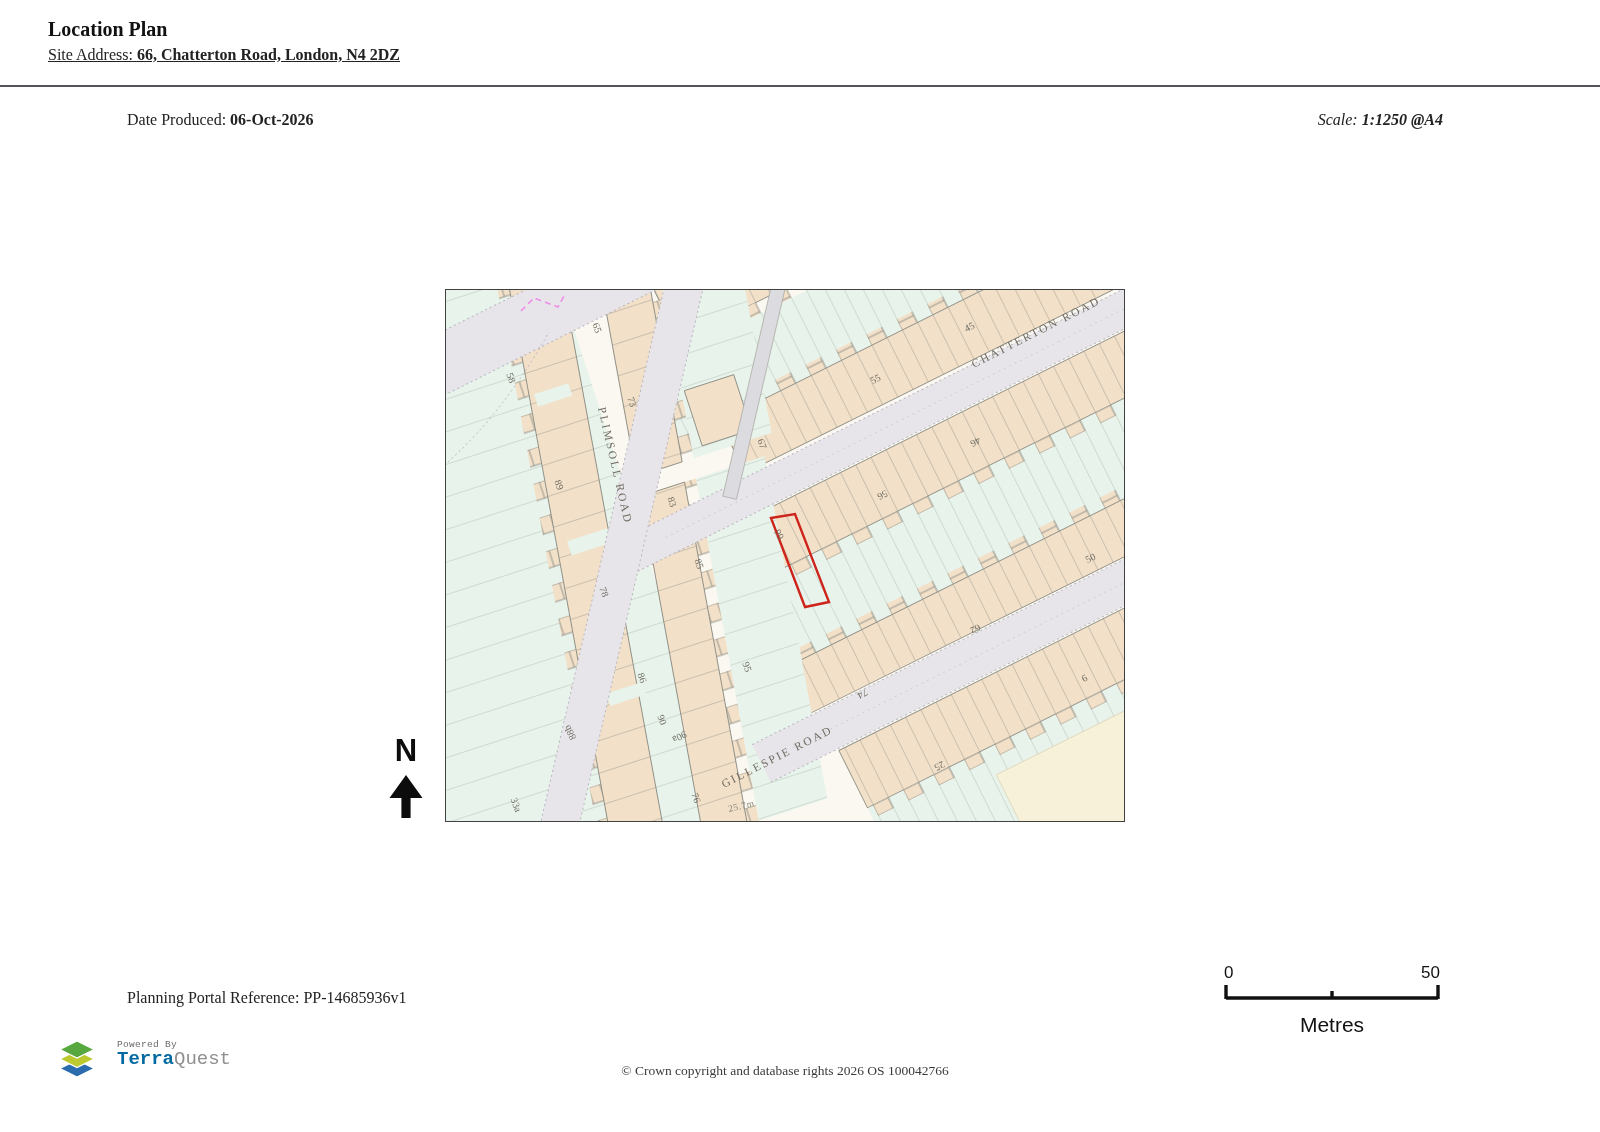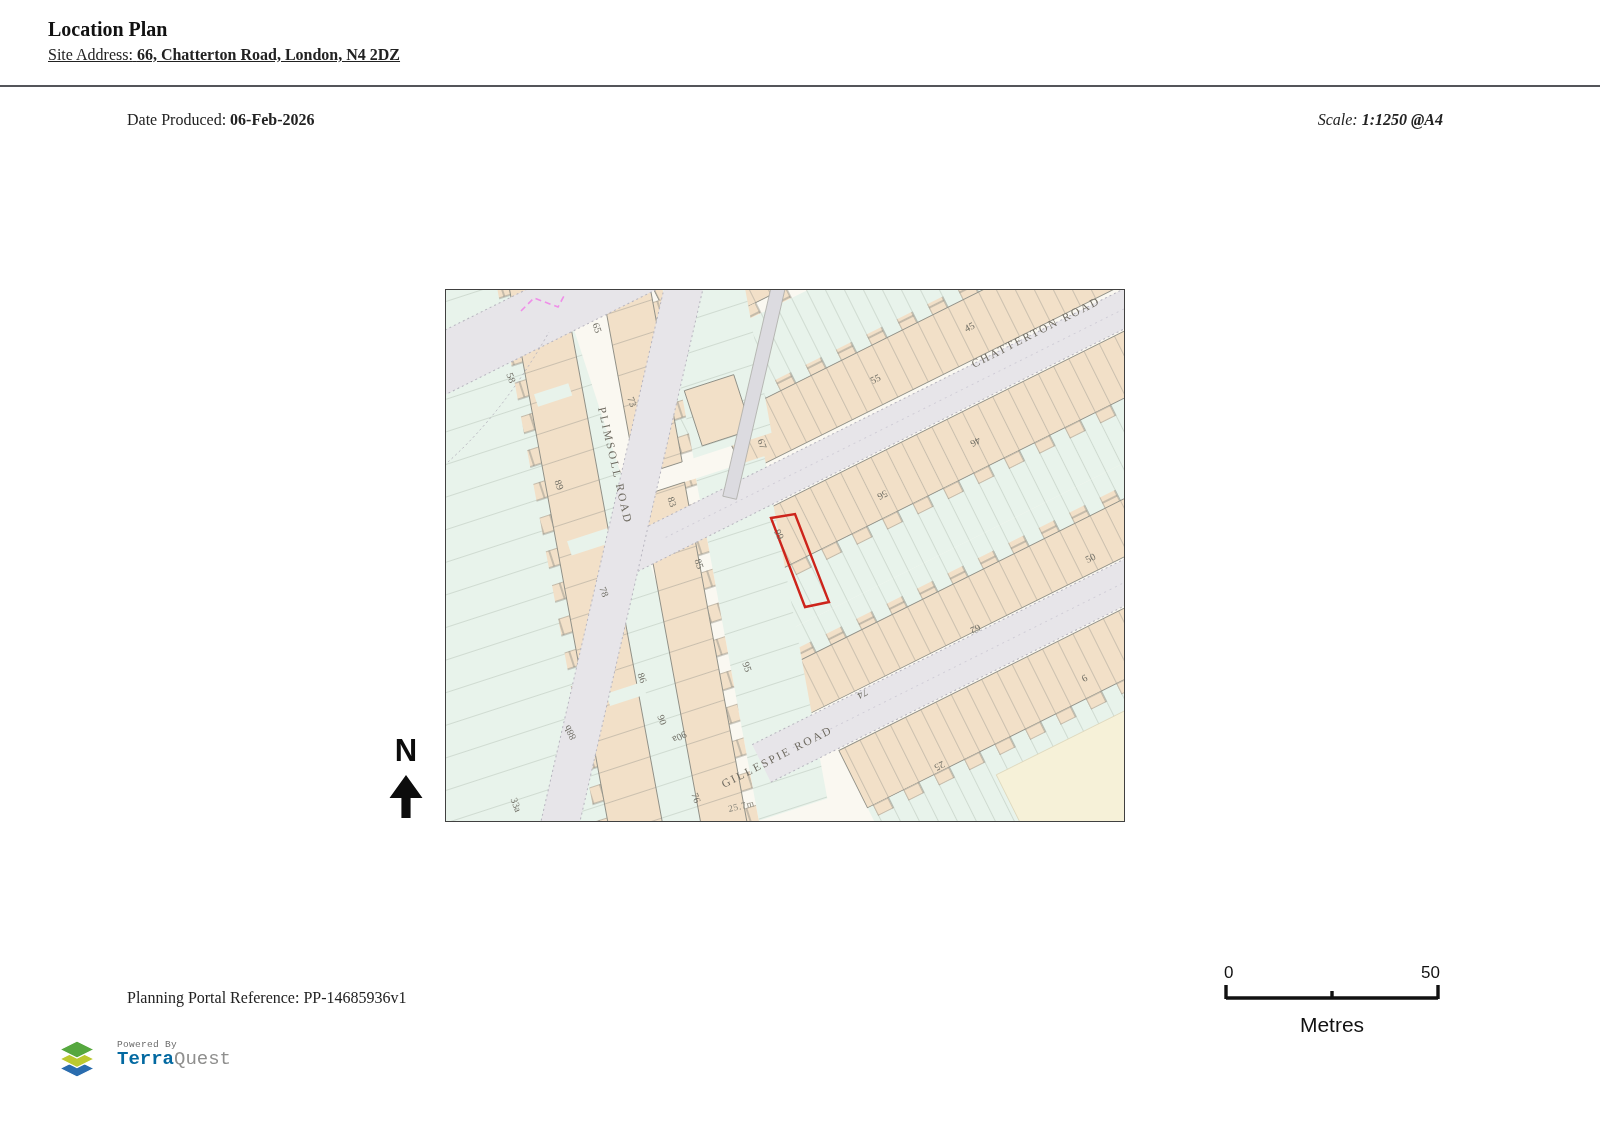--- a/index.html
+++ b/index.html
@@ -59,21 +59,21 @@
   <div class="site-line">
     <span>Site Address:</span>
     <b>66, Chatterton Road, London, N4 2DZ</b>
   </div>
 
 
   <div class="rule"></div>
 
   <div class="meta-left">
     <span>Date Produced:</span>
-    <b>06-Feb-2026</b>
+    <b>06-Oct-2026</b>
   </div>
   <div class="meta-right">
     <span>Scale:</span>
     <b>1:1250 @A4</b>
   </div>
 
   <div class="map-frame">
     <svg width="678" height="531" viewBox="0 0 678 531">
       <defs>
         <clipPath id="mapclip">
@@ -258,14 +258,15 @@
       <polygon points="22,21 40,30 22,39 4,30" fill="#2a6cae" stroke="#ffffff" stroke-width="1.4"></polygon>
       <polygon points="22,11 40,20 22,29 4,20" fill="#bcc92f" stroke="#ffffff" stroke-width="1.4"></polygon>
       <polygon points="22,1 40,10 22,19 4,10" fill="#56a83f" stroke="#ffffff" stroke-width="1.4"></polygon>
     </svg>
     <div class="txt">
       <div class="pb">Powered By</div>
       <div class="brand"><span class="b1">Terra</span><span class="b2">Quest</span></div>
     </div>
   </div>
 
+  <div class="copyright">© Crown copyright and database rights 2026 OS 100042766</div>
 
 </div>
 
 </body></html>

